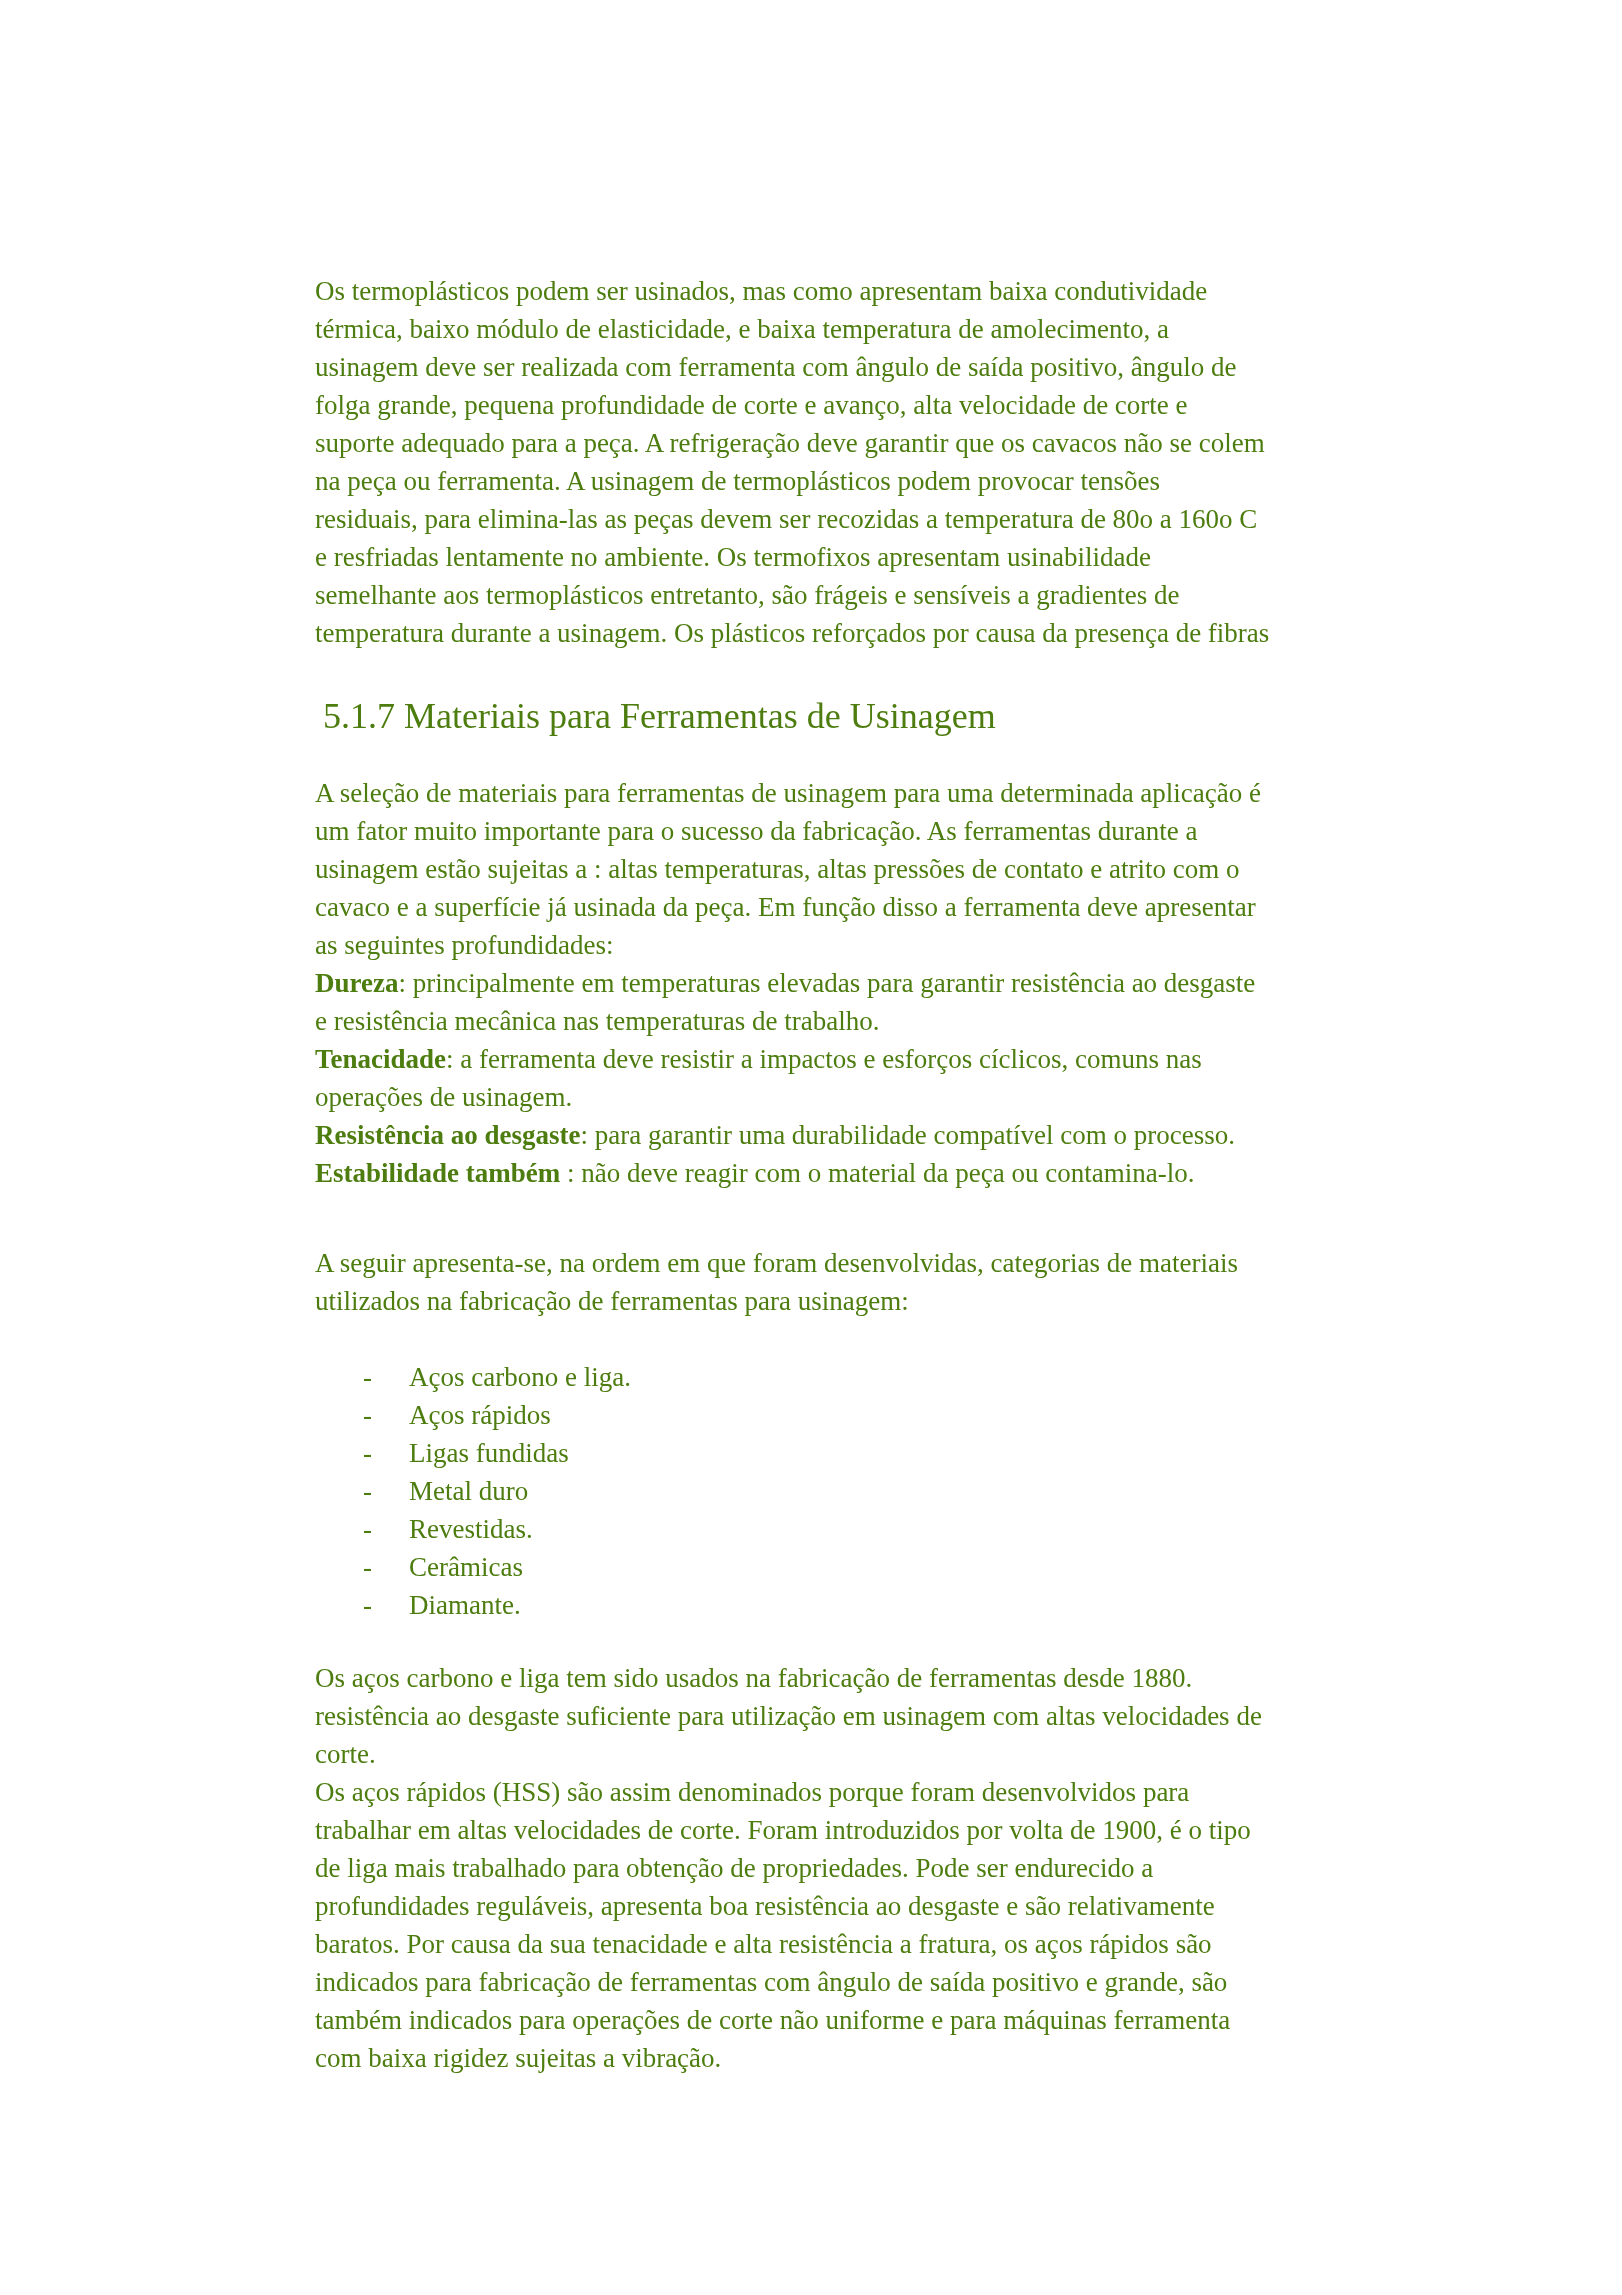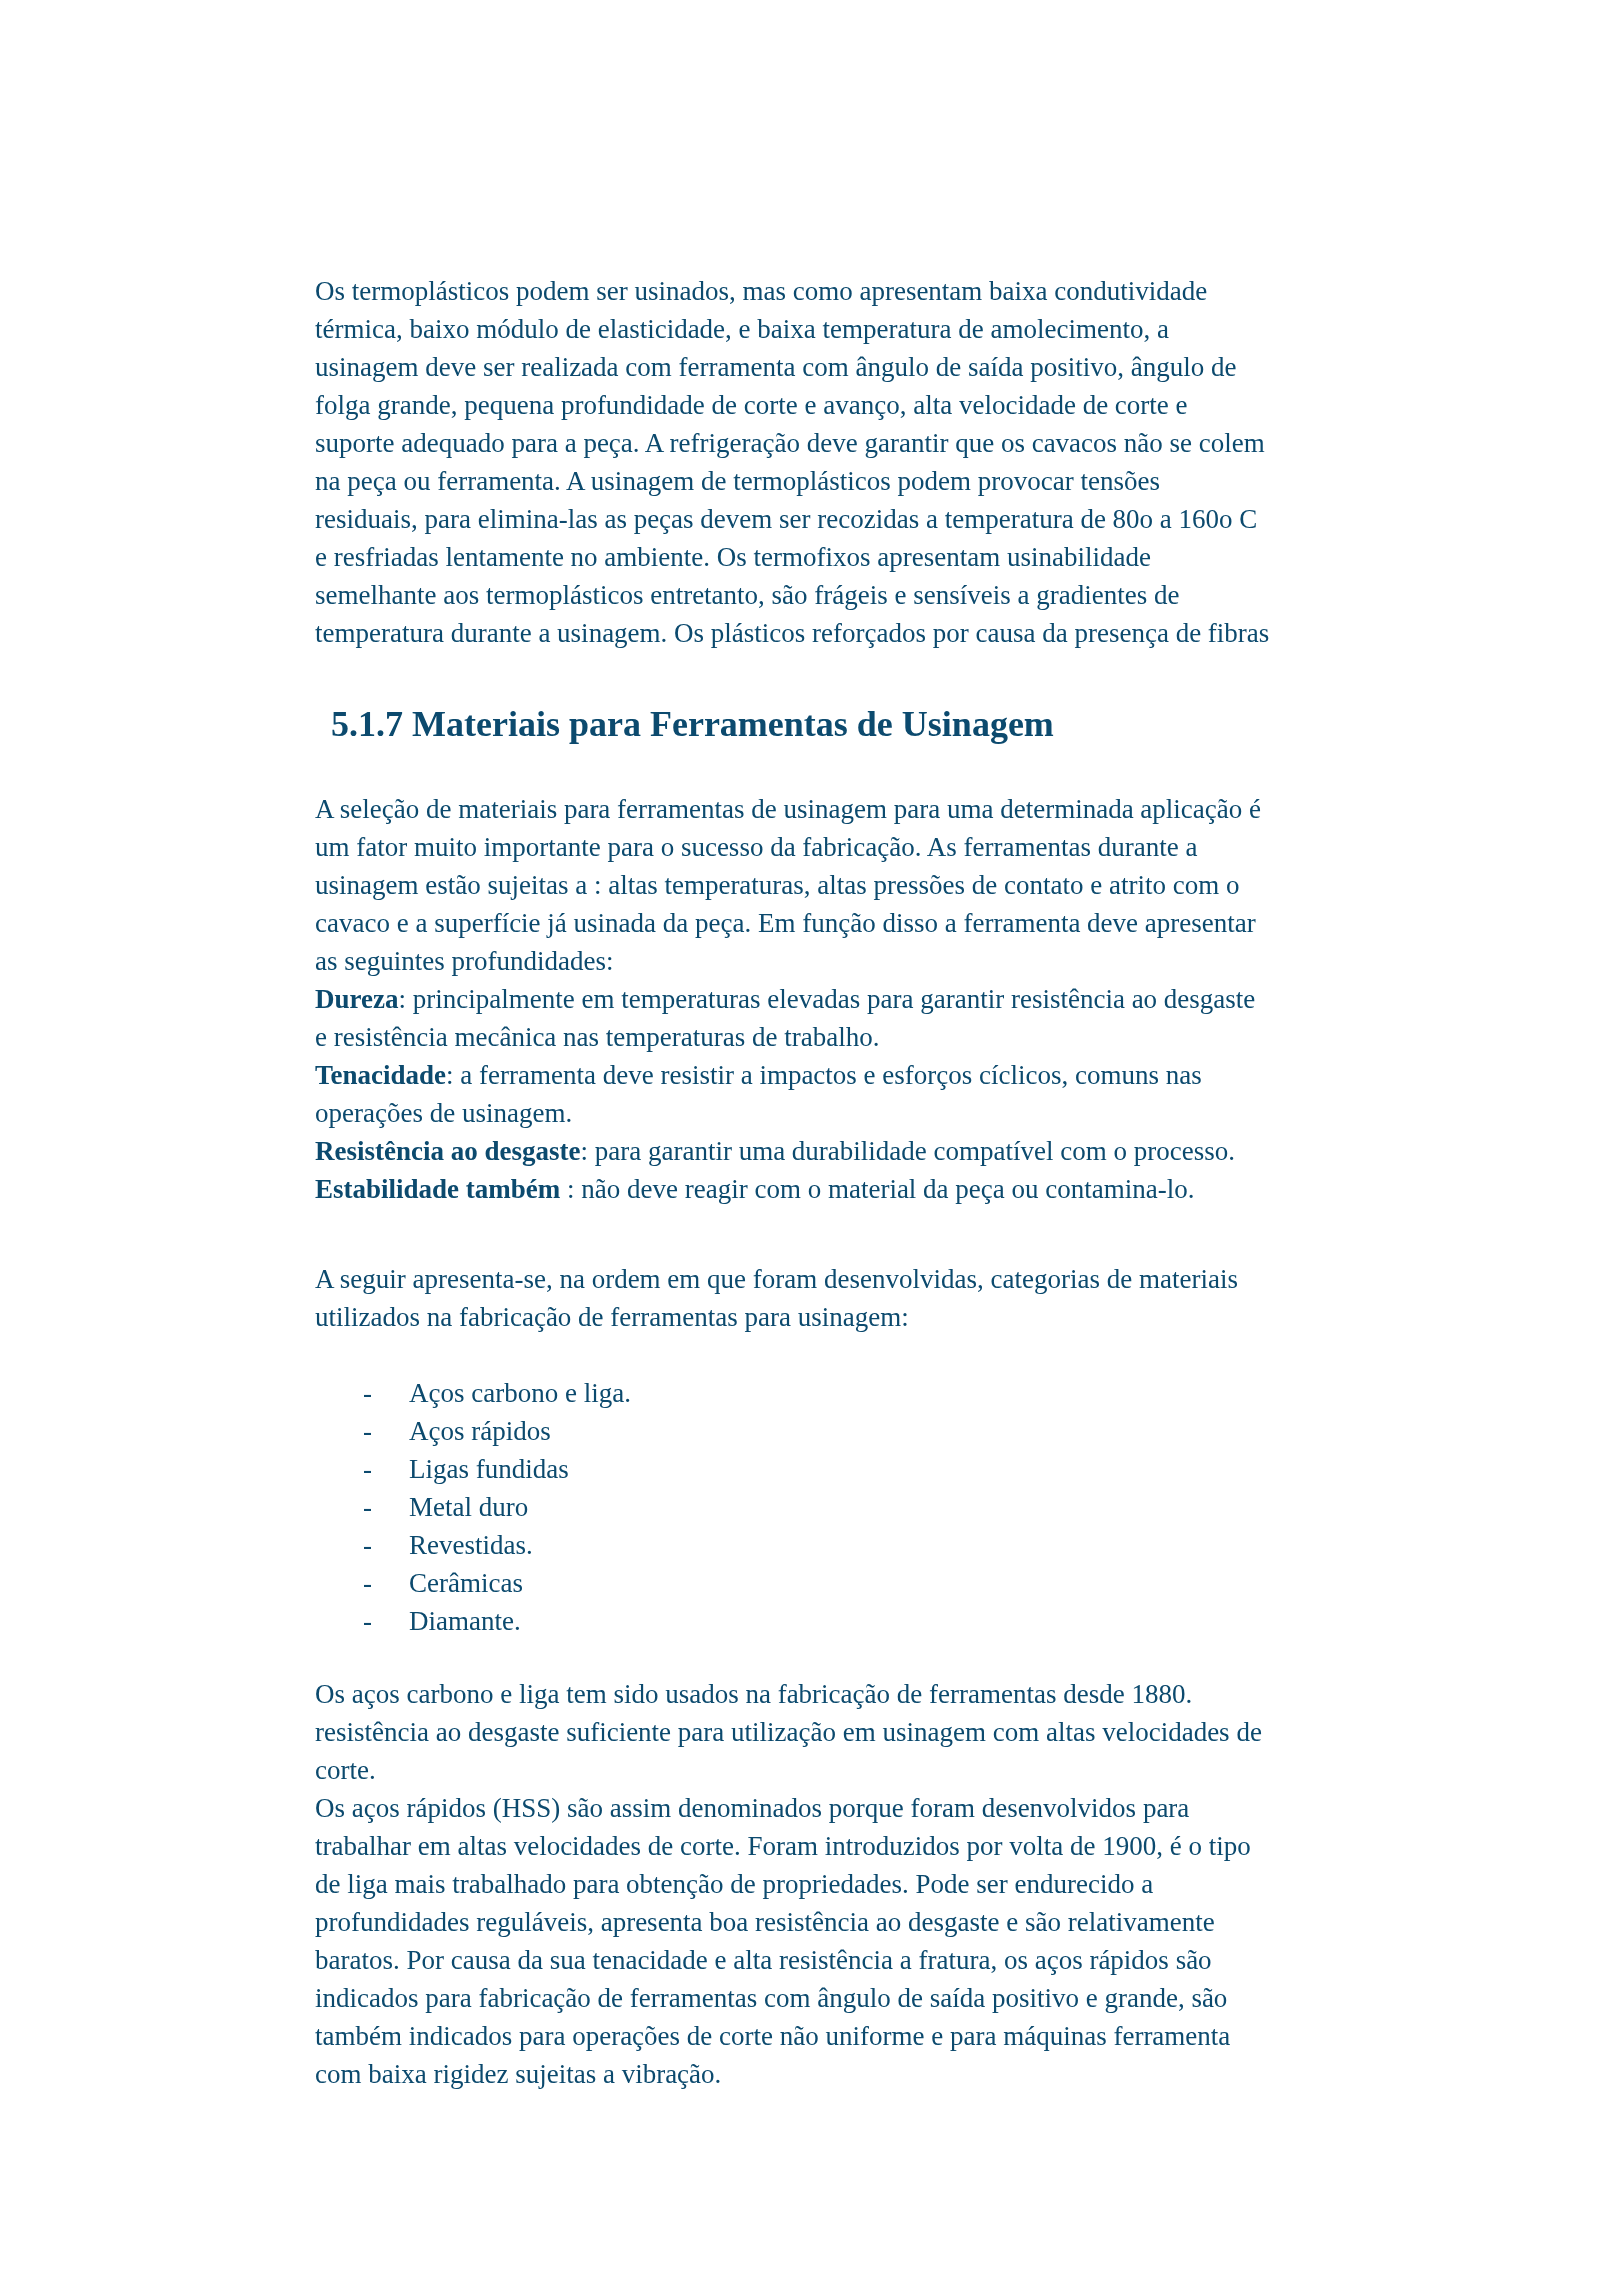--- a/index.html
+++ b/index.html
@@ -10,33 +10,33 @@
   .page {
     position: relative;
     width: 1622px;
     height: 2295px;
     background: #ffffff;
     box-sizing: border-box;
     padding: 272px 158px 0 315px;
     font-family: "Liberation Serif", "DejaVu Serif", serif;
     font-size: 27px;
     line-height: 38px;
-    color: #0c4a6e;
+    color: #4d7c0f;
     overflow: hidden;
   }
   .para { margin: 0; }
   .line {
     white-space: pre;
     height: 38px;
   }
   .heading {
-    margin: 16px;
+    margin: 8px;
     font-size: 36px;
     line-height: 49px;
-    font-weight: 700;
+    font-weight: 400;
     white-space: pre;
   }
   .gap { width: 100%; }
   .list { margin: 0; }
   .list-item {
     position: relative;
     padding-left: 94px;
     height: 38px;
     white-space: pre;
   }

